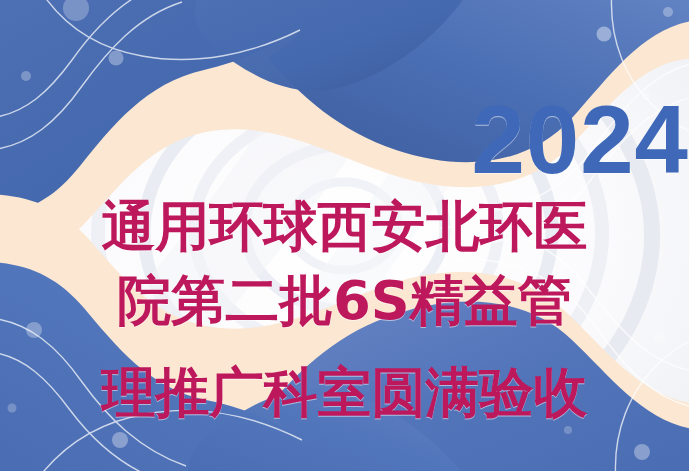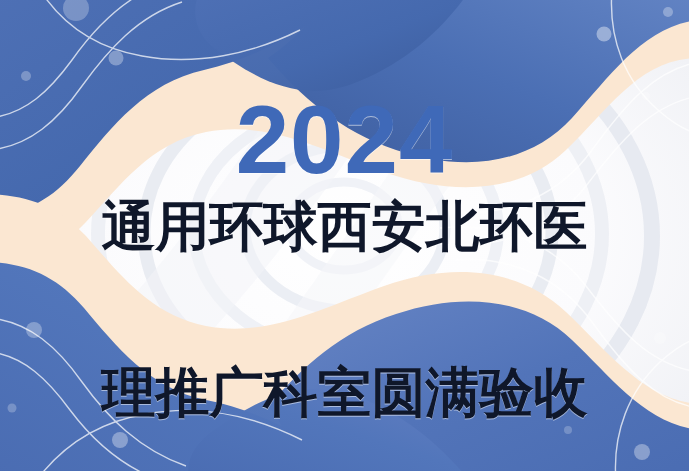--- a/index.html
+++ b/index.html
@@ -30,37 +30,37 @@
     width: 689px;
     height: 471px;
     z-index: 5;
     pointer-events: none;
   }
   .year {
     position: absolute;
     left: 0;
     top: 92px;
     width: 689px;
-    text-align: center;
+    text-align: right;
     font-size: 96px;
     line-height: 96px;
     font-weight: bold;
     letter-spacing: 1px;
     color: #3f69b8;
     text-shadow: 0 1px 0 rgba(255,255,255,0.55);
     font-family: "Liberation Sans", "DejaVu Sans", sans-serif;
   }
   .cn-line {
     position: absolute;
     width: 689px;
     text-align: center;
     font-size: 54px;
     line-height: 58px;
     font-weight: bold;
-    color: #0f172a;
+    color: #be185d;
     letter-spacing: 0px;
     text-shadow: 0 1px 0 rgba(255,255,255,0.5);
     font-family: "DejaVu Sans", "Liberation Sans", sans-serif;
   }
   .cn-line-1 { left: 0; top: 198px; }
   .cn-line-2 { left: 0; top: 272px; }
   .cn-line-3 { left: 0; top: 364px; }
 </style>
 </head>
 <body>
@@ -197,16 +197,17 @@
       <circle cx="12" cy="408" r="4.5" fill="#ffffff" opacity="0.24"></circle>
       <circle cx="642" cy="452" r="8" fill="#ffffff" opacity="0.34"></circle>
       <circle cx="660" cy="338" r="6" fill="#ffffff" opacity="0.26"></circle>
       <circle cx="568" cy="430" r="4" fill="#ffffff" opacity="0.22"></circle>
     </g>
   </svg>
 
   <div id="text-stack">
     <div class="year">2024</div>
     <div class="cn-line cn-line-1">通用环球西安北环医</div>
+    <div class="cn-line cn-line-2">院第二批6S精益管</div>
     <div class="cn-line cn-line-3">理推广科室圆满验收</div>
   </div>
 
 </div>
 
 </body></html>

